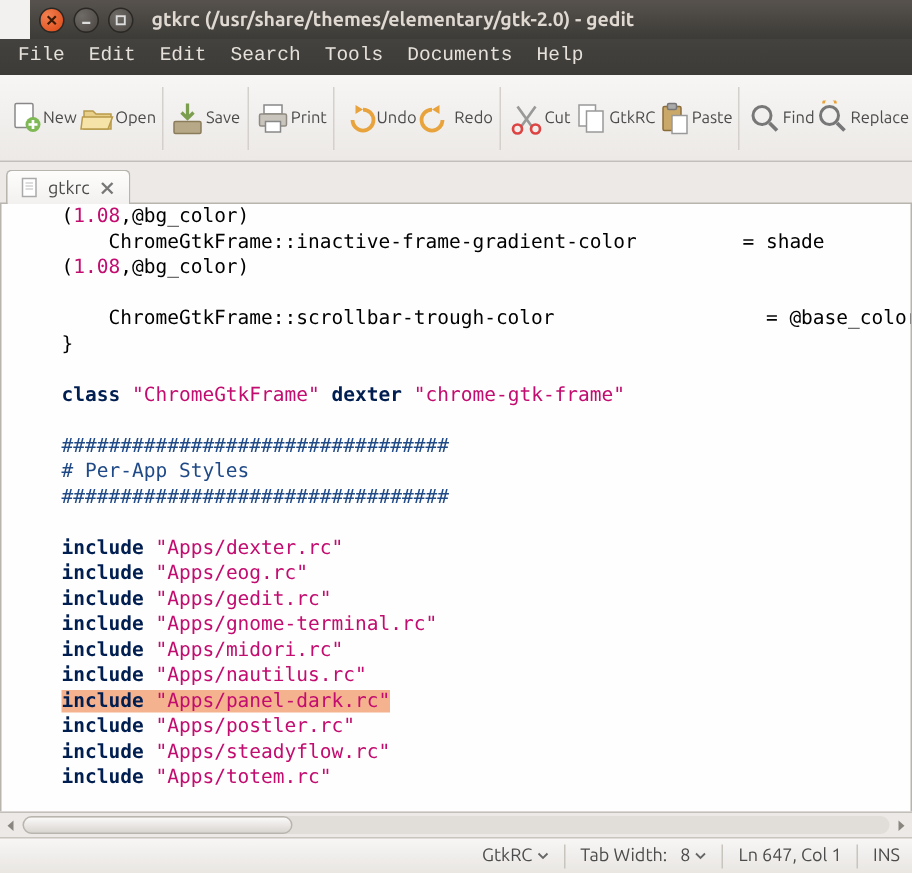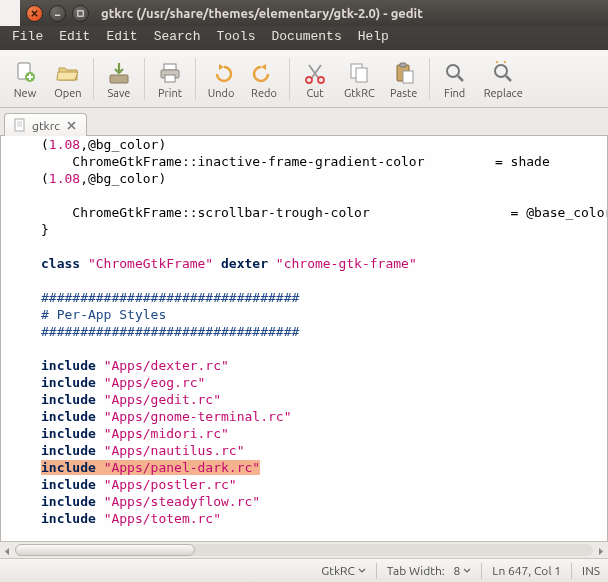--- a/index.html
+++ b/index.html
@@ -6,21 +6,21 @@
 body { font-family: "Ubuntu", "DejaVu Sans", sans-serif; font-size: 13px; background: #f2f1f0; width: 608px; height: 582px; overflow: hidden; display: flex; flex-direction: column; }
 .titlebar { background: linear-gradient(to bottom, #57524d, #3c3b37); height: 26px; display: flex; align-items: center; color: #dfd9d2; font-weight: bold; font-size: 13px; margin-left: 20px; }
 .win-controls { display: flex; align-items: center; padding: 0 6px; gap: 6px; }
 .win-btn { width: 17px; height: 17px; border-radius: 50%; background: radial-gradient(circle at 30% 30%, #6e6a65, #4a4540); border: 1px solid #2a2825; display: flex; align-items: center; justify-content: center; }
 .win-btn.close { background: radial-gradient(circle at 30% 30%, #f28050, #dd4814); }
 .win-btn svg { width: 9px; height: 9px; }
 .title-text { flex: 1; padding-left: 6px; }
 .menubar { background: linear-gradient(to bottom, #43423e, #3c3b37); height: 24px; display: flex; padding: 0 4px; color: #e6e1da; font-size: 13px; font-family: Liberation Mono, monospace; }
 .menubar .menu-item { padding: 3px 8px; cursor: pointer; }
 .toolbar { background: linear-gradient(to bottom, #f7f6f5, #ece9e6); height: 58px; display: flex; align-items: center; padding: 2px 4px; border-bottom: 1px solid #c2beb9; gap: 1px; }
-.tool-btn { display: flex; flex-direction: column; align-items: center; justify-content: center; padding: 2px 6px; min-width: 42px; height: 52px; color: #4c4c4c; font-size: 11px; cursor: pointer; border: 1px solid transparent; border-radius: 3px; }
+.tool-btn { display: flex; flex-direction: row; align-items: center; justify-content: center; padding: 2px 6px; min-width: 42px; height: 52px; color: #4c4c4c; font-size: 11px; cursor: pointer; border: 1px solid transparent; border-radius: 3px; }
 .tool-btn .ico { width: 28px; height: 28px; display: flex; align-items: center; justify-content: center; }
 .tool-sep { width: 1px; height: 42px; background: #d4d0cb; margin: 0 3px; }
 .tabbar { background: #ece9e6; height: 28px; display: flex; align-items: flex-end; padding: 0 4px; border-bottom: 1px solid #b8b4ae; }
 .tab { background: linear-gradient(to bottom, #fdfdfc, #f3f1ef); border: 1px solid #b8b4ae; border-bottom: none; border-radius: 4px 4px 0 0; padding: 4px 8px; display: flex; align-items: center; gap: 5px; font-size: 12px; color: #4c4c4c; position: relative; top: 1px; }
 .tab .file-ico { width: 14px; height: 14px; }
 .tab .close-x { width: 13px; height: 13px; cursor: pointer; }
 .editor-wrap { flex: 1; background: #fefefe; overflow: hidden; position: relative; border-left: 1px solid #b8b4ae; border-right: 1px solid #b8b4ae; padding-left: 36px; }
 .editor { font-family: "DejaVu Sans Mono", "Courier New", monospace; font-size: 13px; line-height: 17px; padding: 0 4px; color: #000; white-space: pre; height: 100%; overflow: hidden; }
 .hl-sel { background: #f5b28e; }
 .tk-blue { color: #204a87; }

